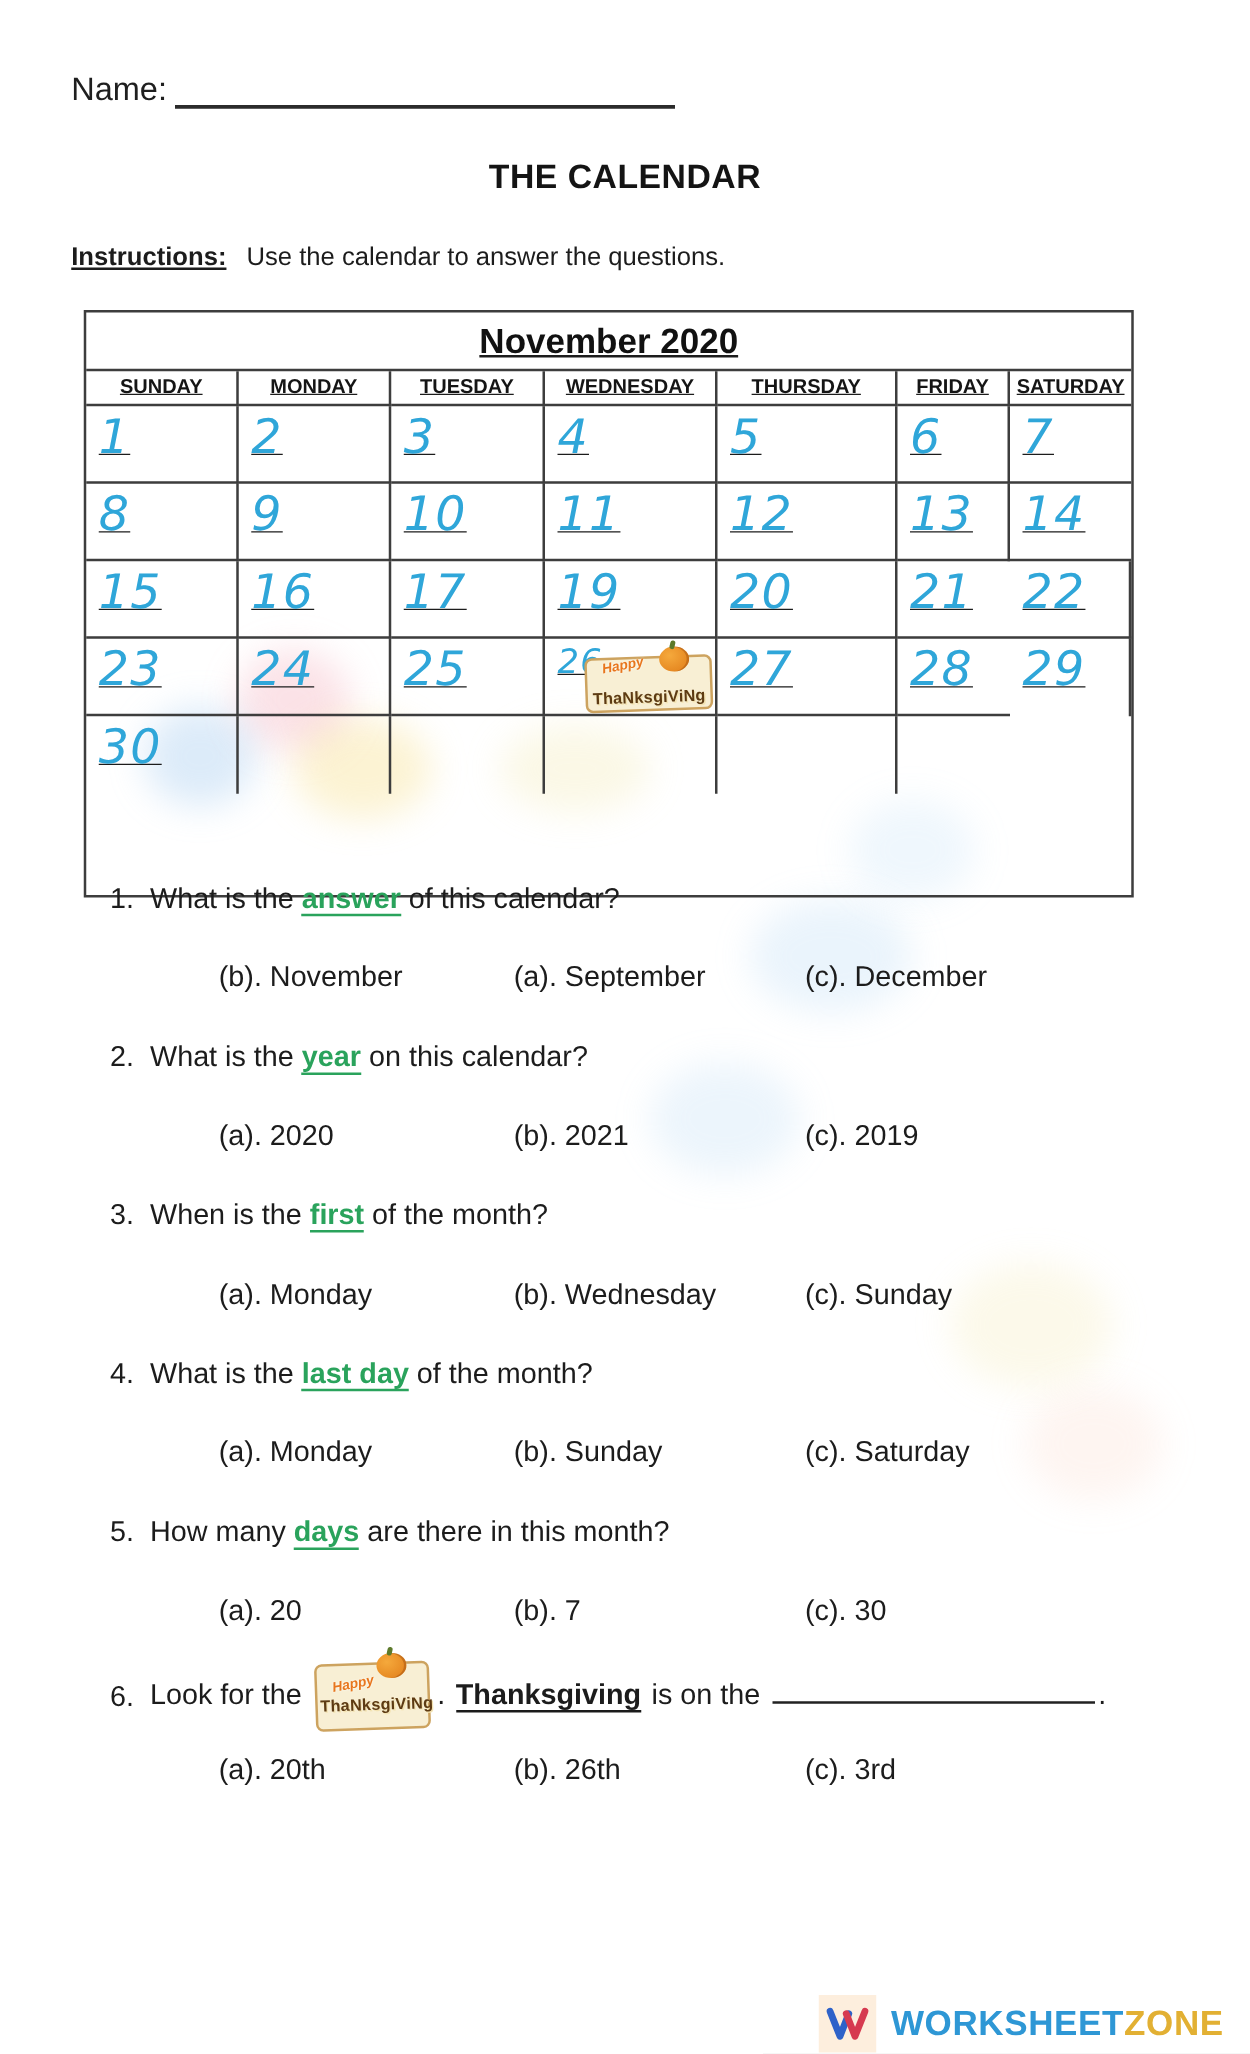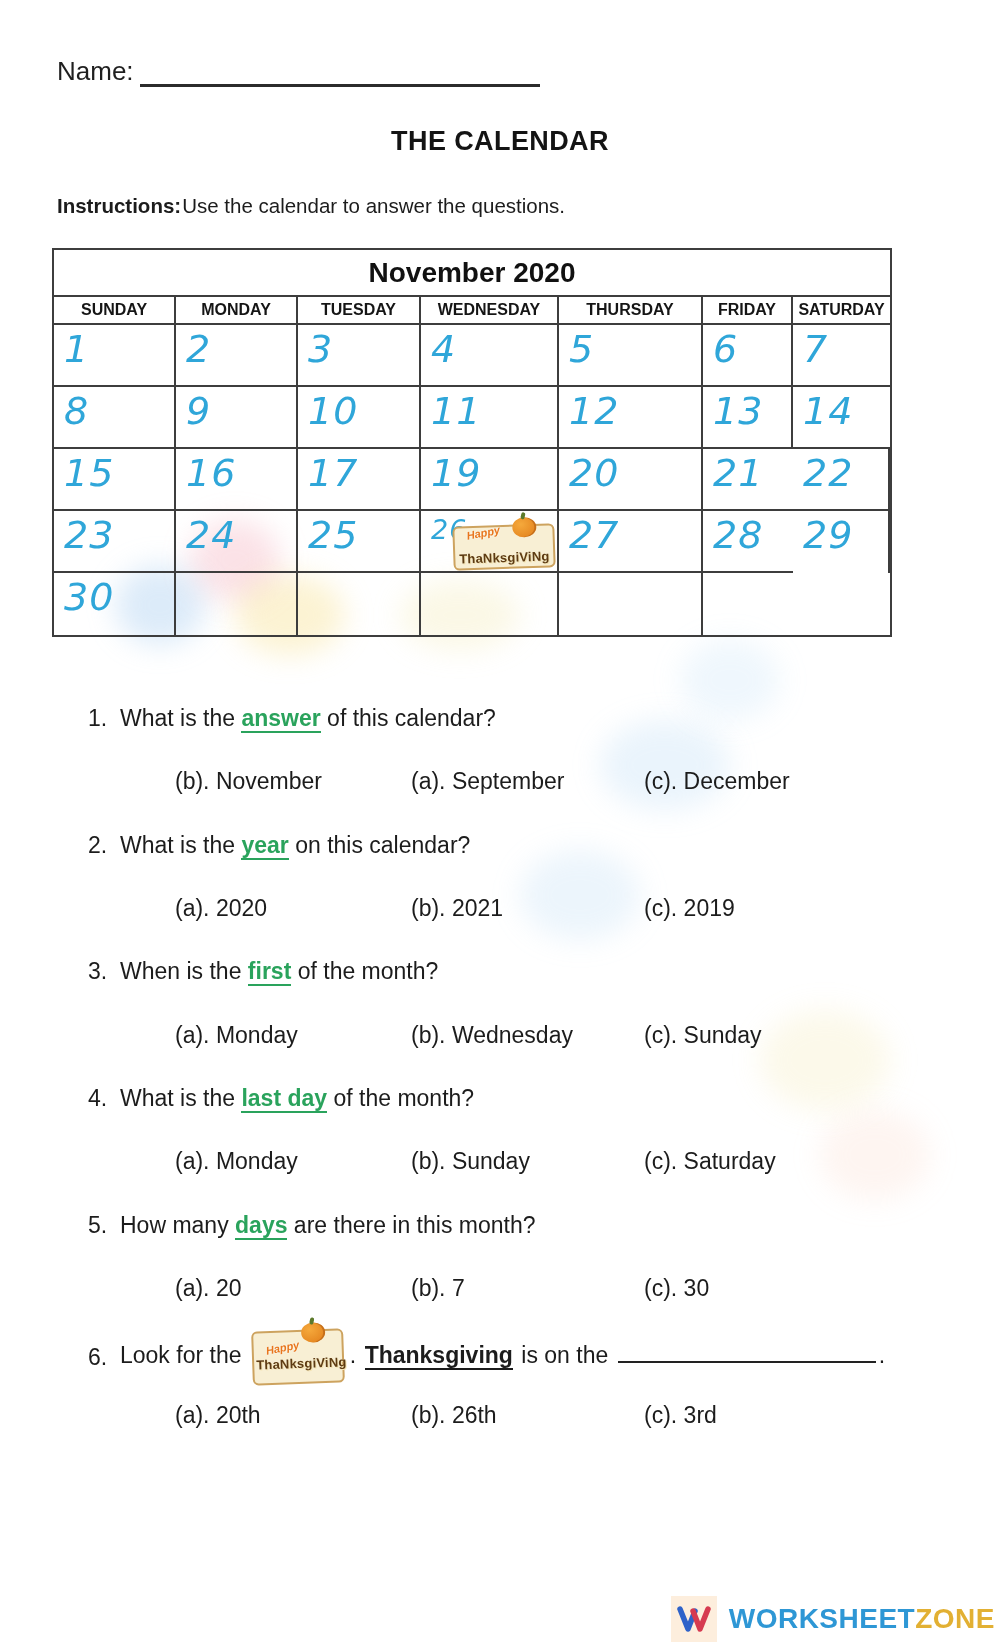--- a/index.html
+++ b/index.html
@@ -24,29 +24,29 @@
   .b8{left:820px;top:1110px;width:110px;height:90px;background:rgba(245,190,160,.15);}
   .b9{left:680px;top:640px;width:100px;height:80px;background:rgba(150,200,240,.15);}
 
   .name-row{position:absolute;left:57px;top:56px;font-size:26px;color:#1f1f1f;z-index:2;text-align:center;}
   .name-line{display:inline-block;width:400px;height:26px;border-bottom:3px solid #2b2b2b;margin-left:6px;vertical-align:bottom;}
 
   .title{position:absolute;left:0;right:0;top:126px;margin:0;text-align:center;
     font-size:27px;font-weight:bold;letter-spacing:.4px;color:#141414;z-index:2;}
 
   .instructions{position:absolute;left:57px;top:194px;margin:0;font-size:20.5px;z-index:2;}
-  .instr-label{font-weight:bold;margin-right:1px;}
+  .instr-label{font-weight:bold;text-decoration:underline;margin-right:16px;}
 
   
   .cal{
-    position:absolute;left:52px;top:248px;width:840px;height:389px;
+    position:absolute;left:67px;top:248px;width:840px;height:470px;
     display:grid;
     grid-template-columns:122px 122px 123px 138px 144px 90px 97px;
     grid-template-rows:47px 28px repeat(5,62px);
-    border:2px solid #3d3d3d;box-sizing:border-box;z-index:1;
+    border:2px solid #3d3d3d;box-sizing:border-box;z-index:1;text-decoration:underline;
   }
   .cal-title{grid-column:1/8;border-bottom:2px solid #3d3d3d;text-align:center;
     font-weight:bold;font-size:28px;line-height:45px;color:#111;}
   .cal-dh{border-right:2px solid #3d3d3d;border-bottom:2px solid #3d3d3d;
     font-weight:bold;font-size:16px;line-height:26px;text-align:center;color:#151515;
     overflow:hidden;white-space:nowrap;}
   .cal-cell{border-right:2px solid #3d3d3d;border-bottom:2px solid #3d3d3d;
     padding:3px 0 0 10px;position:relative;box-sizing:border-box;}
   .lastcol{border-right:none !important;}
   .lastrow{border-bottom:none !important;}
@@ -74,21 +74,21 @@
   .qline{position:absolute;left:88px;display:flex;font-size:23px;line-height:32px;z-index:2;}
   .qnum{width:32px;flex:0 0 32px;}
   .qkey{color:#2aa35c;font-weight:bold;border-bottom:2.5px solid #2aa35c;padding-bottom:0px;}
   .aline{position:absolute;left:175px;display:grid;grid-template-columns:236px 233px auto;
     font-size:23px;line-height:32px;z-index:2;}
   .q6line{align-items:center;}
   .qbold{font-weight:bold;border-bottom:2.5px solid #1b1b1b;margin:0 2px;}
   .blank-line{display:inline-block;width:258px;height:22px;border-bottom:2.5px solid #222;margin:0 3px;}
 
   
-  .footer{position:absolute;right:5px;bottom:0;height:48px;display:flex;align-items:center;z-index:2;text-align:right;}
+  .footer{position:absolute;right:21px;bottom:0;height:48px;display:flex;align-items:center;z-index:2;text-align:right;}
   .logo-box{width:46px;height:46px;background:#fdeedd;display:flex;align-items:center;justify-content:center;}
   .brand{margin-left:12px;font-size:28px;font-weight:bold;letter-spacing:.5px;white-space:nowrap;}
   .brand-blue{color:#2e97d5;}
   .brand-gold{color:#e2b033;}
 </style>
 </head>
 <body>
 
 <div class="page">
 

